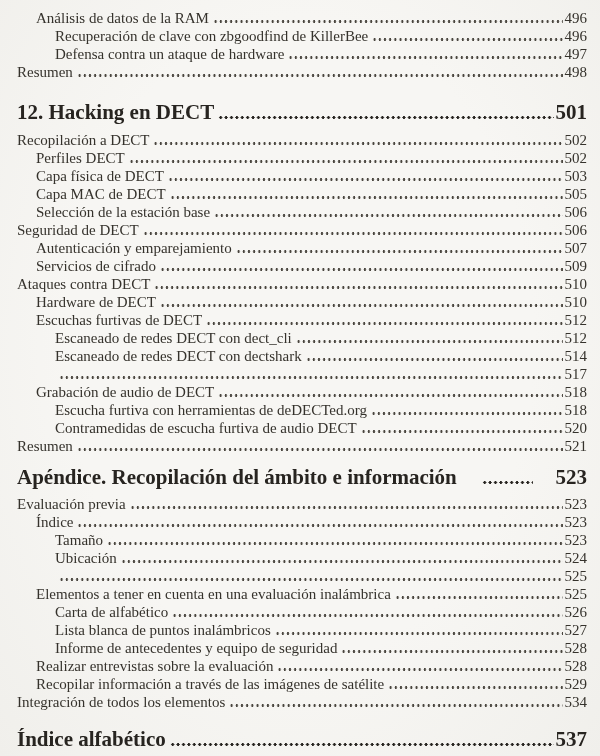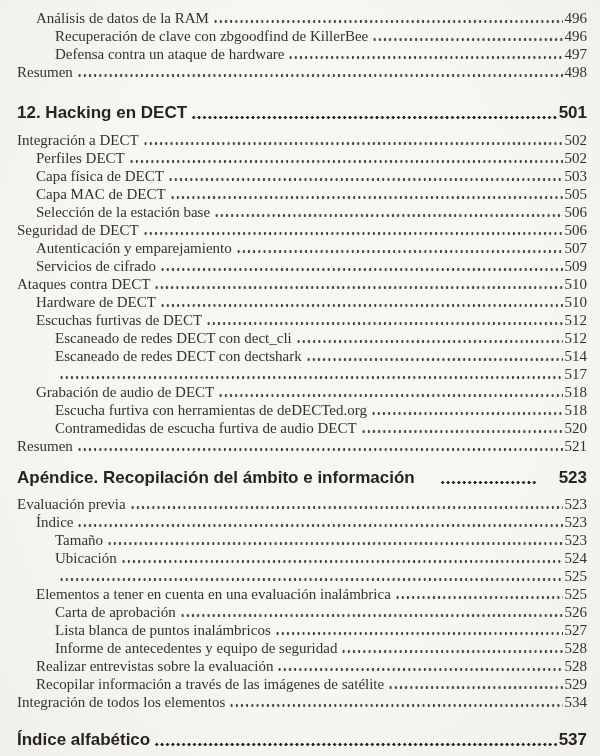--- a/index.html
+++ b/index.html
@@ -39,23 +39,23 @@
     margin: 0 2px 0 4px;
     align-self: stretch;
     background-image: radial-gradient(circle, var(--dot) 1.02px, rgba(0,0,0,0) 1.4px);
     background-size: 5.2px 2.6px;
     background-repeat: repeat-x;
     background-position: left bottom 4px;
   }
   .pagenum { white-space: nowrap; }
   
   .row.chapter {
-    font-family: Liberation Sans, sans-serif;
+    font-family: Liberation Serif, serif;
     font-weight: 700;
-    font-size: 17px;
+    font-size: 21px;
     line-height: 23px;
     color: var(--heading);
   }
   .row.chapter .dots {
     background-image: radial-gradient(circle, var(--heading) 1.3px, rgba(0,0,0,0) 1.65px);
     background-size: 5.4px 3.2px;
     background-position: left bottom 5px;
   }
   .toc .chapter:nth-child(5)  { margin-top: 20px; margin-bottom: 7px; }
   .toc .chapter:nth-child(24) { margin-top: 11px; margin-bottom: 6px; gap: 21px; }
@@ -90,21 +90,21 @@
     <span class="pagenum">498</span>
   </div>
 
   <div class="row level-0 chapter">
     <span class="label">12. Hacking en DECT</span>
     <span class="dots"></span>
     <span class="pagenum">501</span>
   </div>
 
   <div class="row level-0">
-    <span class="label">Integración a DECT</span>
+    <span class="label">Recopilación a DECT</span>
     <span class="dots"></span>
     <span class="pagenum">502</span>
   </div>
 
   <div class="row level-1">
     <span class="label">Perfiles DECT</span>
     <span class="dots"></span>
     <span class="pagenum">502</span>
   </div>
 
@@ -238,21 +238,21 @@
     <span class="pagenum">525</span>
   </div>
 
   <div class="row level-1">
     <span class="label">Elementos a tener en cuenta en una evaluación inalámbrica</span>
     <span class="dots"></span>
     <span class="pagenum">525</span>
   </div>
 
   <div class="row level-2">
-    <span class="label">Carta de aprobación</span>
+    <span class="label">Carta de alfabético</span>
     <span class="dots"></span>
     <span class="pagenum">526</span>
   </div>
 
   <div class="row level-2">
     <span class="label">Lista blanca de puntos inalámbricos</span>
     <span class="dots"></span>
     <span class="pagenum">527</span>
   </div>
 

